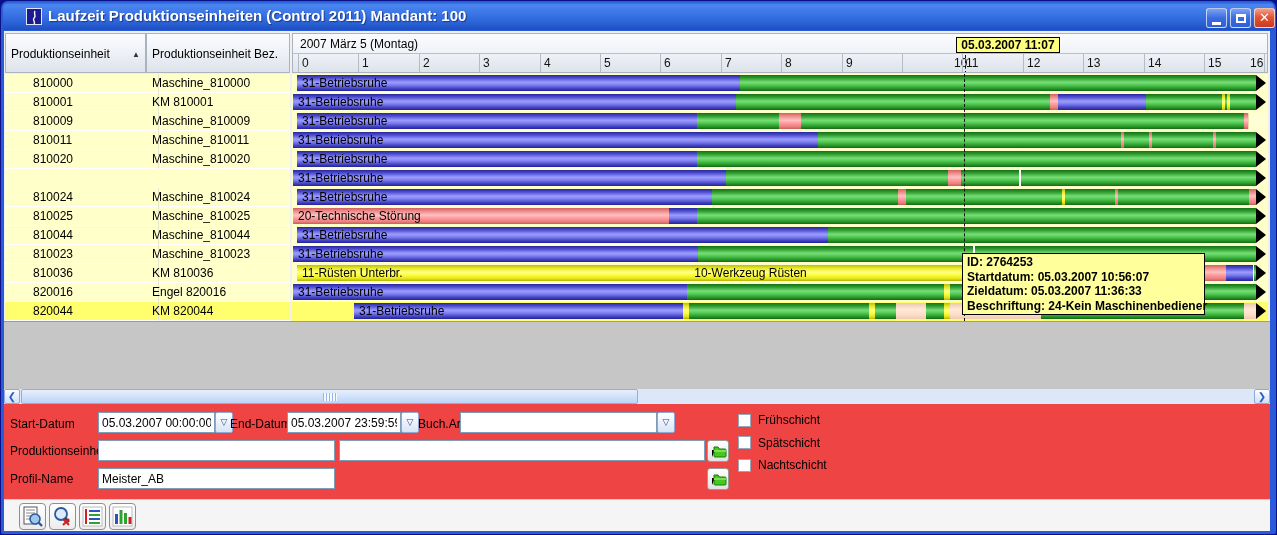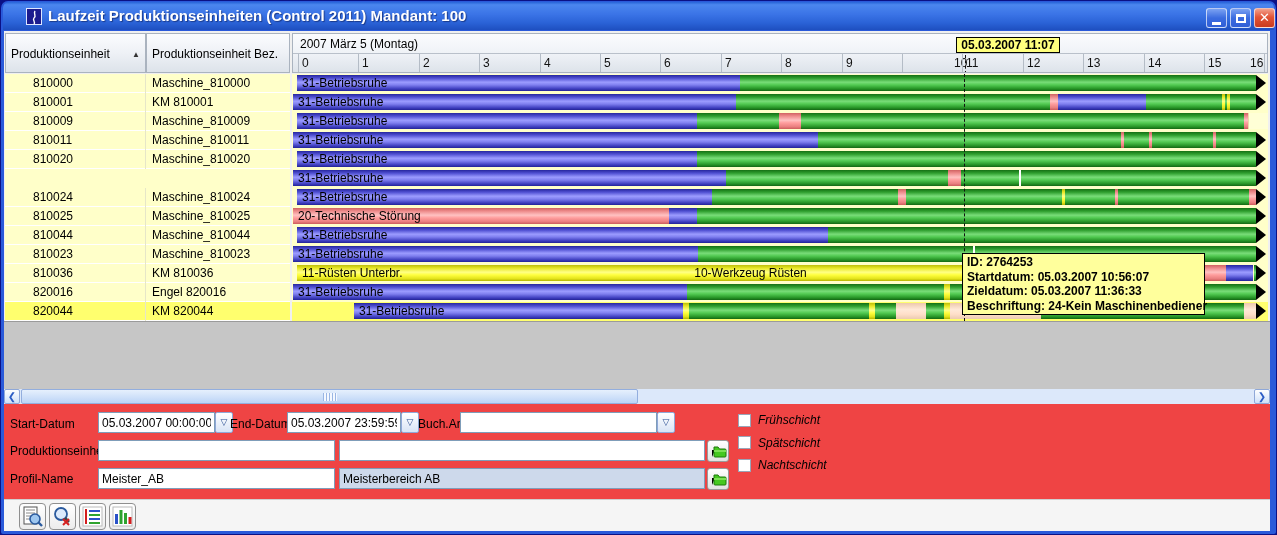--- a/index.html
+++ b/index.html
@@ -36,21 +36,21 @@
   #hour-row{position:absolute;left:0;top:20px;width:976px;height:20px;}
   .tick{position:absolute;top:0;width:1px;height:20px;background:#b4bcc6;}
   .hlab{position:absolute;top:2px;font-size:12px;color:#111;}
   #time-marker{position:absolute;left:663px;top:3px;width:104px;height:16px;background:#ffff7e;border:1px solid #000;
     text-align:center;font-size:12px;font-weight:bold;line-height:14px;z-index:6;}
   .dash-hdr{position:absolute;left:672px;top:21px;width:0;height:19px;border-left:1px dashed #111;z-index:5;}
   
   #tbody{position:absolute;left:1px;top:43px;width:285px;height:247px;background:#ffffc9;}
   .trow{position:absolute;left:0;width:285px;height:19px;background:#ffffc9;border-bottom:1px solid #ffffff;}
   .trow.sel{background:#ffff6e;}
-  .tc1{position:absolute;left:0;top:0;width:141px;height:19px;line-height:18px;font-size:12px;color:#000;padding-left:28px;
+  .tc1{position:absolute;left:0;top:0;width:154px;height:19px;line-height:18px;font-size:12px;color:#000;padding-left:28px;
     border-right:1px solid #e6e6c8;overflow:hidden;white-space:nowrap;}
   .tc2{position:absolute;left:142px;top:0;width:143px;height:19px;line-height:18px;font-size:12px;color:#000;padding-left:5px;
     overflow:hidden;white-space:nowrap;}
   
   #gantt-rows{position:absolute;left:288px;top:43px;width:976px;height:247px;background:#f97316;overflow:hidden;}
   .grow{position:absolute;left:0;width:976px;height:19px;background:#ffffc9;}
   .grow.sel{background:#ffff6e;}
   .seg{position:absolute;top:1px;height:16px;}
   .sg-blue{background:linear-gradient(180deg,#26269e 0%,#5050d2 20%,#9c9cff 45%,#8080f0 62%,#4242c2 85%,#222298 100%);}
   .sg-green{background:linear-gradient(180deg,#147014 0%,#2f9f2f 20%,#79dd79 45%,#52ca52 62%,#289628 85%,#136813 100%);}
@@ -79,21 +79,21 @@
   #sb-grip{position:absolute;left:50%;top:3px;margin-left:-7px;width:14px;height:8px;
     background:repeating-linear-gradient(90deg,#9ab6e4 0 1px,#f4f8ff 1px 3px);}
   
   #form{position:absolute;left:0;top:373px;width:1266px;height:95px;background:#ef4444;}
   .flabel{position:absolute;font-size:12px;color:#000;white-space:nowrap;}
   .finput{position:absolute;height:21px;border:1px solid #7f9db9;background:#fff;font-size:12px;color:#000;padding:0 3px;}
   .finput.sel2{background:#cdd9eb;}
   .combo{position:absolute;width:18px;height:21px;background:linear-gradient(180deg,#ffffff,#d8e4f6);border:1px solid #8fa8d8;border-radius:2px;
     text-align:center;font-size:9px;color:#24498e;line-height:19px;}
   .folder-btn{position:absolute;width:22px;height:22px;background:linear-gradient(180deg,#ffffff,#e2e2e2);border:1px solid #9a9a9a;border-radius:3px;padding:0;}
-  .cbrow{position:absolute;left:734px;display:flex;align-items:center;gap:7px;font-style:italic;}
+  .cbrow{position:absolute;left:734px;display:flex;align-items:center;gap:7px;}
   .cbox{width:13px;height:13px;background:#fff;border:1px solid #9aa5b8;display:inline-block;}
   .cblab{font-size:12px;color:#000;}
   
   #toolbar{position:absolute;left:0;top:468px;width:1266px;height:32px;background:#f5f5f5;border-top:1px solid #cfcfcf;}
   .tbtn{position:absolute;top:3px;width:27px;height:27px;background:linear-gradient(180deg,#ffffff,#ececec);
     border:1px solid #8f8f8f;border-radius:4px;padding:0;}
   .tbtn svg{position:absolute;left:2px;top:2px;}
 </style>
 </head>
 <body>
@@ -401,21 +401,20 @@
           <svg width="20" height="20" viewBox="0 0 20 20">
             <path d="M3 15 L6 9 Z" fill="#000"></path>
             <polygon points="4,16 7,9 4,9" fill="#000"></polygon>
             <path d="M6 6 h4 l1.5 2 H17 a1 1 0 0 1 1 1 v6 a1 1 0 0 1 -1 1 H7 a1 1 0 0 1 -1 -1 Z" fill="#45c820" stroke="#1d7a0a"></path>
             <path d="M6 9 h12 v2 H6 Z" fill="#7ce055"></path>
           </svg>
         </button>
 
         <span class="flabel" style="left:6px;top:68px;">Profil-Name</span>
         <input class="finput" style="left: 94px; top: 64px; width: 237px;" value="Meister_AB">
-        <input class="finput sel2" style="left: 335px; top: 64px; width: 366px;" value="Meisterbereich AB">
         <button class="folder-btn" style="left:703px;top:64px;">
           <svg width="20" height="20" viewBox="0 0 20 20">
             <polygon points="4,16 7,9 4,9" fill="#000"></polygon>
             <path d="M6 6 h4 l1.5 2 H17 a1 1 0 0 1 1 1 v6 a1 1 0 0 1 -1 1 H7 a1 1 0 0 1 -1 -1 Z" fill="#45c820" stroke="#1d7a0a"></path>
             <path d="M6 9 h12 v2 H6 Z" fill="#7ce055"></path>
           </svg>
         </button>
 
         <div id="checkbox-group">
             <div class="cbrow" style="top: 9px;">

